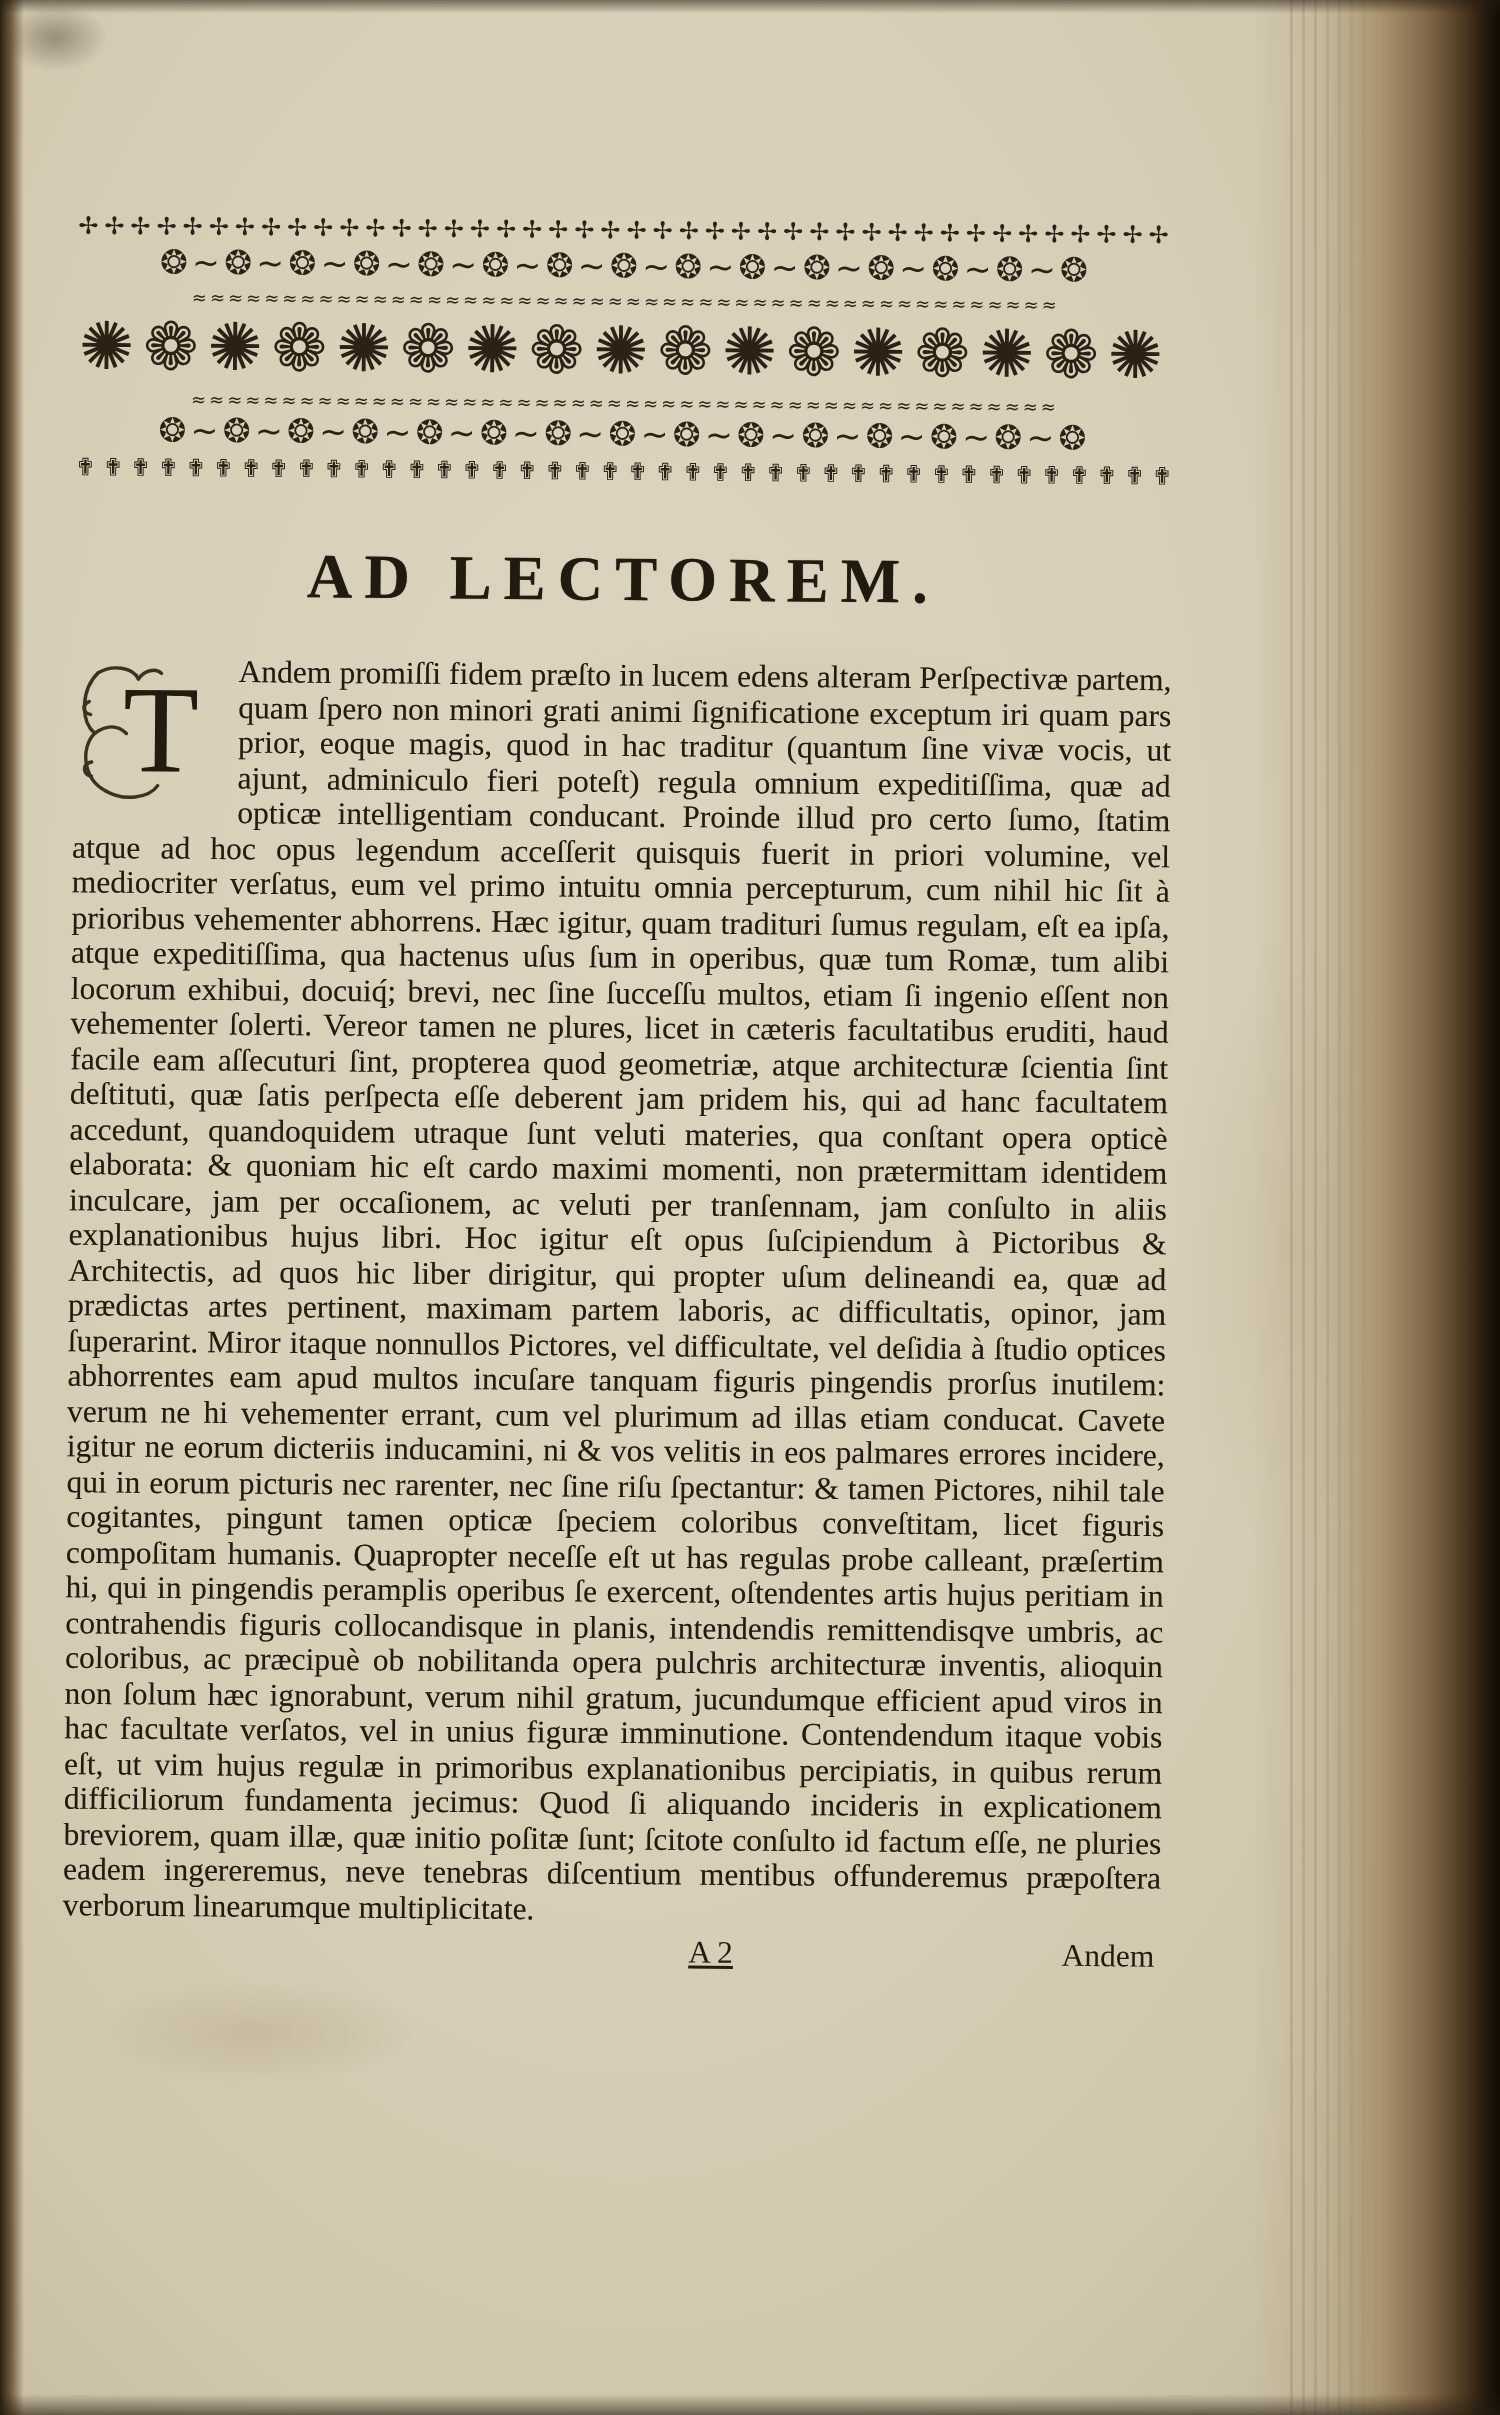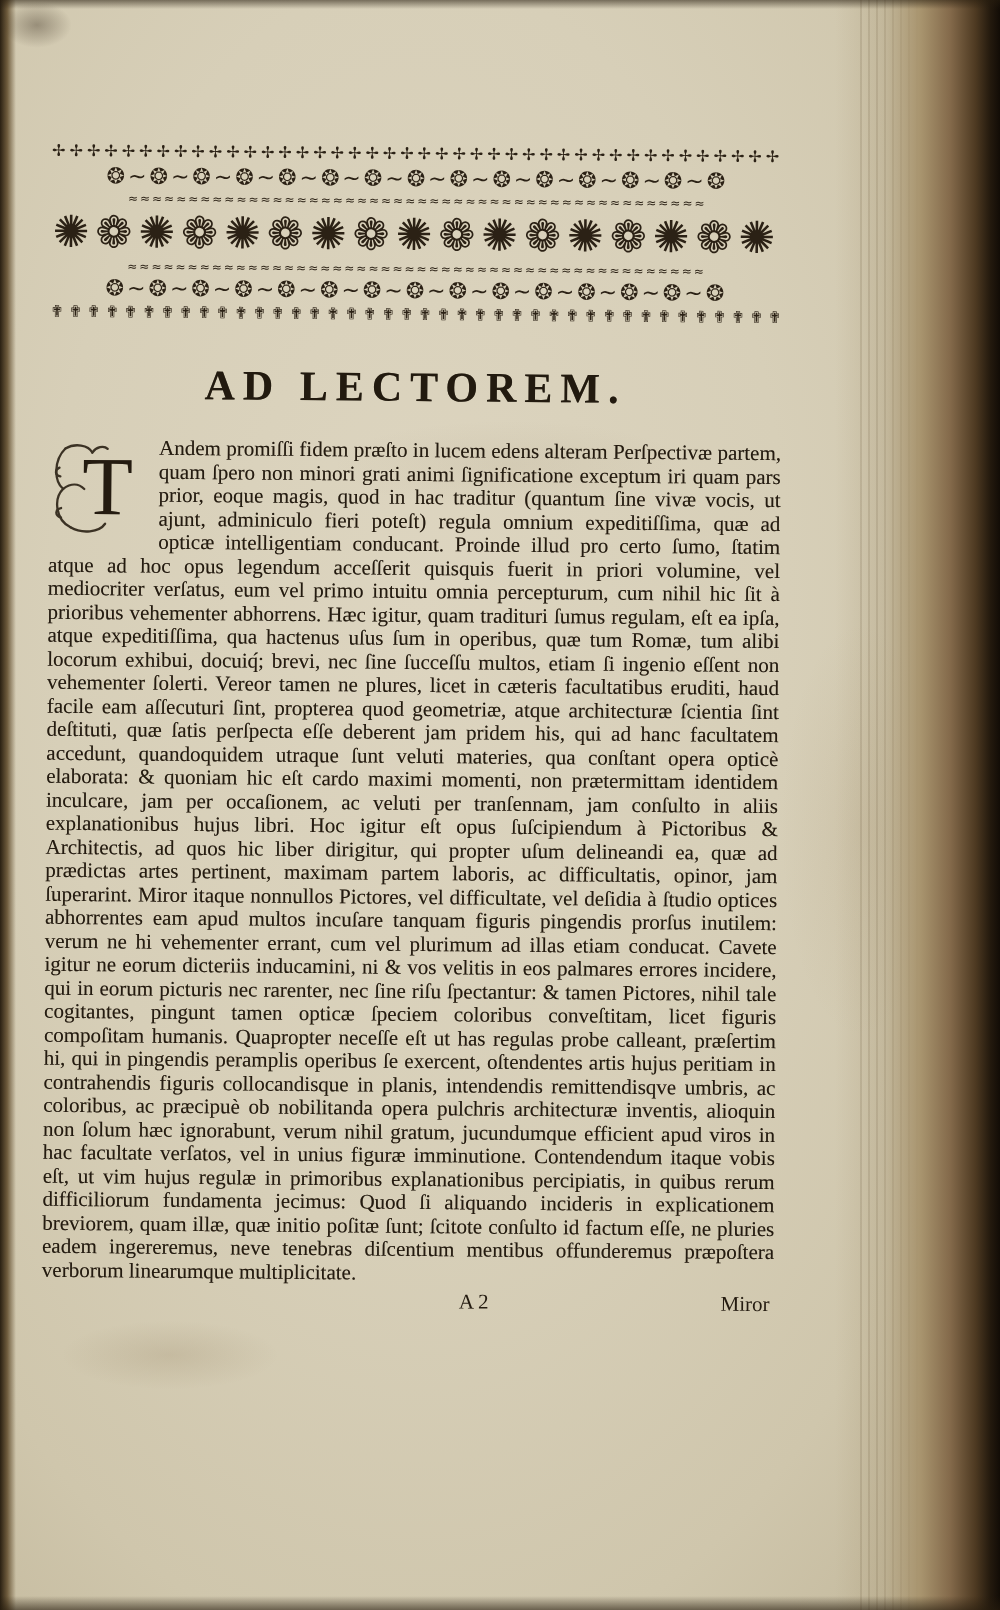--- a/index.html
+++ b/index.html
@@ -67,21 +67,21 @@
     margin:40px 0 28px;font-weight:bold;color:#221a0f;
     text-shadow:0 0 .5px rgba(34,26,15,.6);
   }
   .bodytext{
     width:732px;margin:0 auto;text-align:justify;
     font-size:21px;line-height:23.5px;color:#241b10;
     text-shadow:0 0 .4px rgba(36,27,16,.45);
   }
   .dropcap-wrap{float:left;width:98px;height:96px;margin:3px 12px 2px 0;}
   .footline{width:732px;margin:4px auto 0;position:relative;height:28px;font-size:21px;}
-  .sig{position:absolute;left:57%;}
+  .sig{position:absolute;left:57%;text-decoration:underline;}
   .catch{position:absolute;right:4px;}
 </style>
 </head>
 <body>
 
 <div class="scan">
 
   <div class="stain-d"></div>
   <div class="stain-a"></div>
   <div class="stain-b"></div>
@@ -113,21 +113,21 @@
             <path d="M44 14 c4 -6 12 -8 16 -4"></path>
           </g>
           <text x="60" y="78" font-size="86" text-anchor="middle" fill="#241b10" font-family="Liberation Serif, serif">T</text>
         </svg>
       </span>
       <span>Andem promiſſi fidem præſto in lucem edens alteram Perſpectivæ partem, quam ſpero non minori grati animi ſignificatione exceptum iri quam pars prior, eoque magis, quod in hac traditur (quantum ſine vivæ vocis, ut ajunt, adminiculo fieri poteſt) regula omnium expeditiſſima, quæ ad opticæ intelligentiam conducant.  Proinde illud pro certo ſumo, ſtatim atque ad hoc opus legendum acceſſerit quisquis fuerit in priori volumine, vel mediocriter verſatus, eum vel primo intuitu omnia percepturum, cum nihil hic ſit à prioribus vehementer abhorrens.  Hæc igitur, quam tradituri ſumus regulam, eſt ea ipſa, atque expeditiſſima, qua hactenus uſus ſum in operibus, quæ tum Romæ, tum alibi locorum exhibui, docuiq́; brevi, nec ſine ſucceſſu multos, etiam ſi ingenio eſſent non vehementer ſolerti. Vereor tamen ne plures, licet in cæteris facultatibus eruditi, haud facile eam aſſecuturi ſint, propterea quod geometriæ, atque architecturæ ſcientia ſint deſtituti, quæ ſatis perſpecta eſſe deberent jam pridem his, qui ad hanc facultatem accedunt, quandoquidem utraque ſunt veluti materies, qua conſtant opera opticè elaborata: &amp; quoniam hic eſt cardo maximi momenti, non prætermittam identidem inculcare, jam per occaſionem, ac veluti per tranſennam, jam conſulto in aliis explanationibus hujus libri.  Hoc igitur eſt opus ſuſcipiendum à Pictoribus &amp; Architectis, ad quos hic liber dirigitur, qui propter uſum delineandi ea, quæ ad prædictas artes pertinent, maximam partem laboris, ac difficultatis, opinor, jam ſuperarint.  Miror itaque nonnullos Pictores, vel difficultate, vel deſidia à ſtudio optices abhorrentes eam apud multos incuſare tanquam figuris pingendis prorſus inutilem: verum ne hi vehementer errant, cum vel plurimum ad illas etiam conducat.  Cavete igitur ne eorum dicteriis inducamini, ni &amp; vos velitis in eos palmares errores incidere, qui in eorum picturis nec rarenter, nec ſine riſu ſpectantur: &amp; tamen Pictores, nihil tale cogitantes, pingunt tamen opticæ ſpeciem coloribus conveſtitam, licet figuris compoſitam humanis.  Quapropter neceſſe eſt ut has regulas probe calleant, præſertim hi, qui in pingendis peramplis operibus ſe exercent, oſtendentes artis hujus peritiam in contrahendis figuris collocandisque in planis, intendendis remittendisqve umbris, ac coloribus, ac præcipuè ob nobilitanda opera pulchris architecturæ inventis, alioquin non ſolum hæc ignorabunt, verum nihil gratum, jucundumque efficient apud viros in hac facultate verſatos, vel in unius figuræ imminutione.  Contendendum itaque vobis eſt, ut vim hujus regulæ in primoribus explanationibus percipiatis, in quibus rerum difficiliorum fundamenta jecimus: Quod ſi aliquando incideris in explicationem breviorem, quam illæ, quæ initio poſitæ ſunt; ſcitote conſulto id factum eſſe, ne pluries eadem ingereremus, neve tenebras diſcentium mentibus offunderemus præpoſtera verborum linearumque multiplicitate.</span>
     </div>
 
     <div class="footline">
       <span class="sig">A 2</span>
-      <span class="catch">Miror</span>
+      <span class="catch">Andem</span>
     </div>
 
   </div>
 
   <div class="edge-lines"></div>
   <div class="edge-right"></div>
   <div class="edge-left"></div>
   <div class="edge-top"></div>
   <div class="edge-bottom"></div>
   <div class="stain-c"></div>

